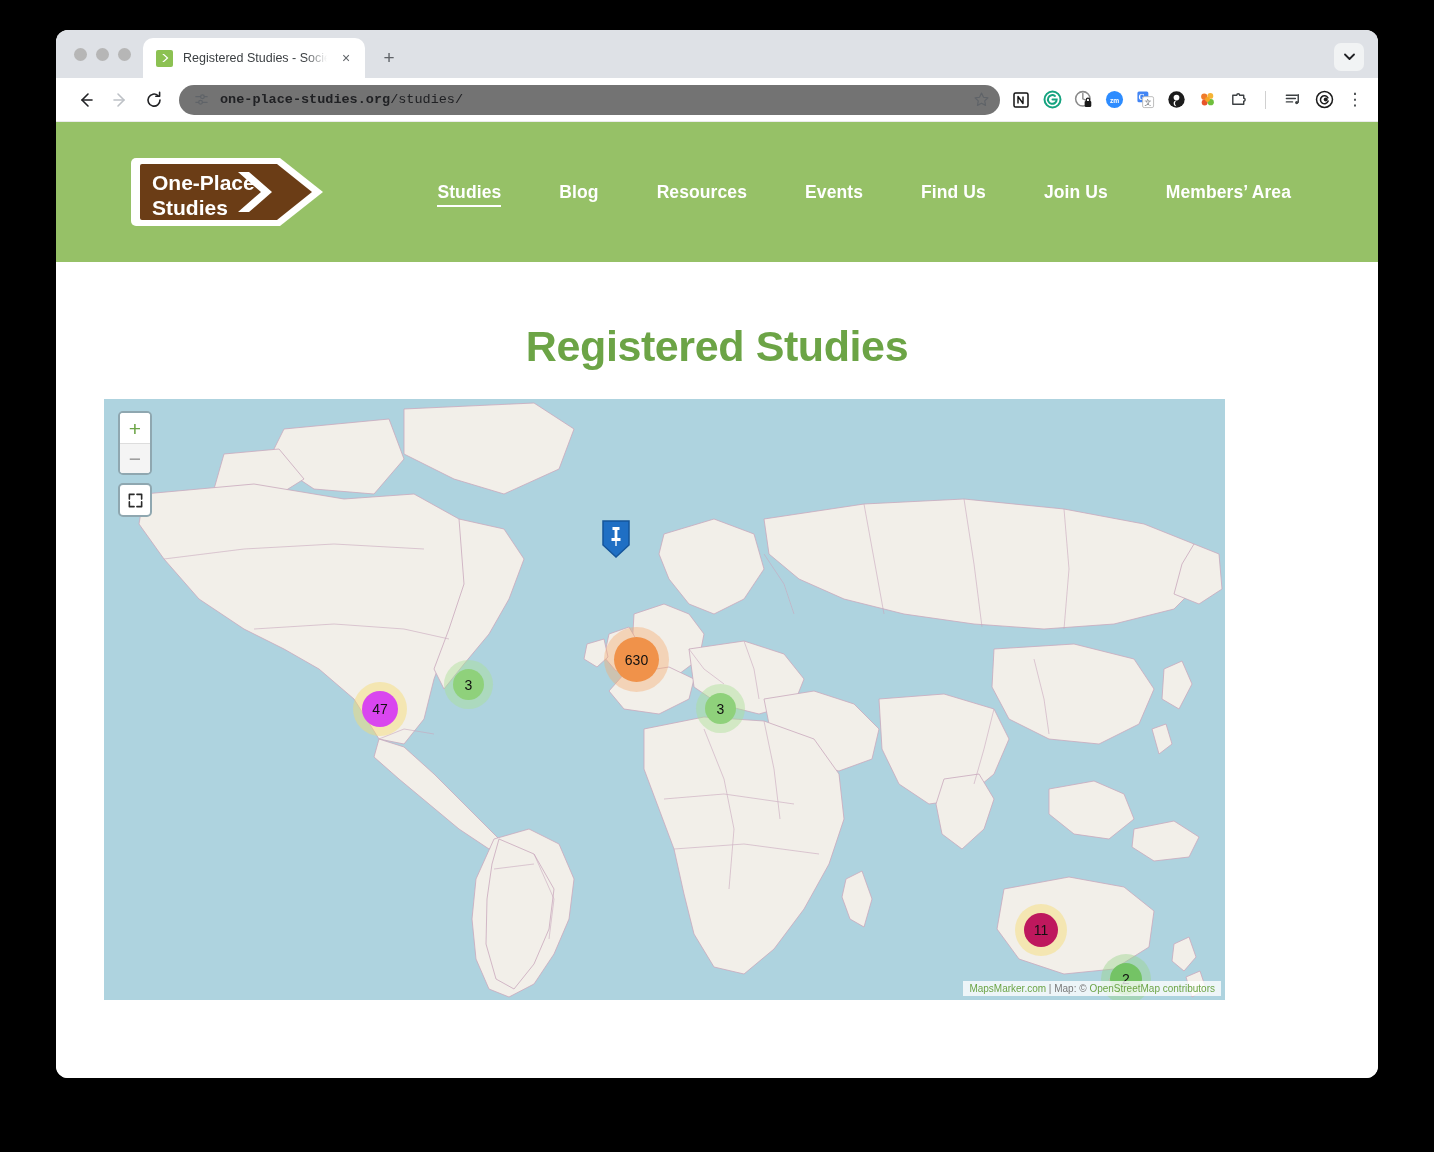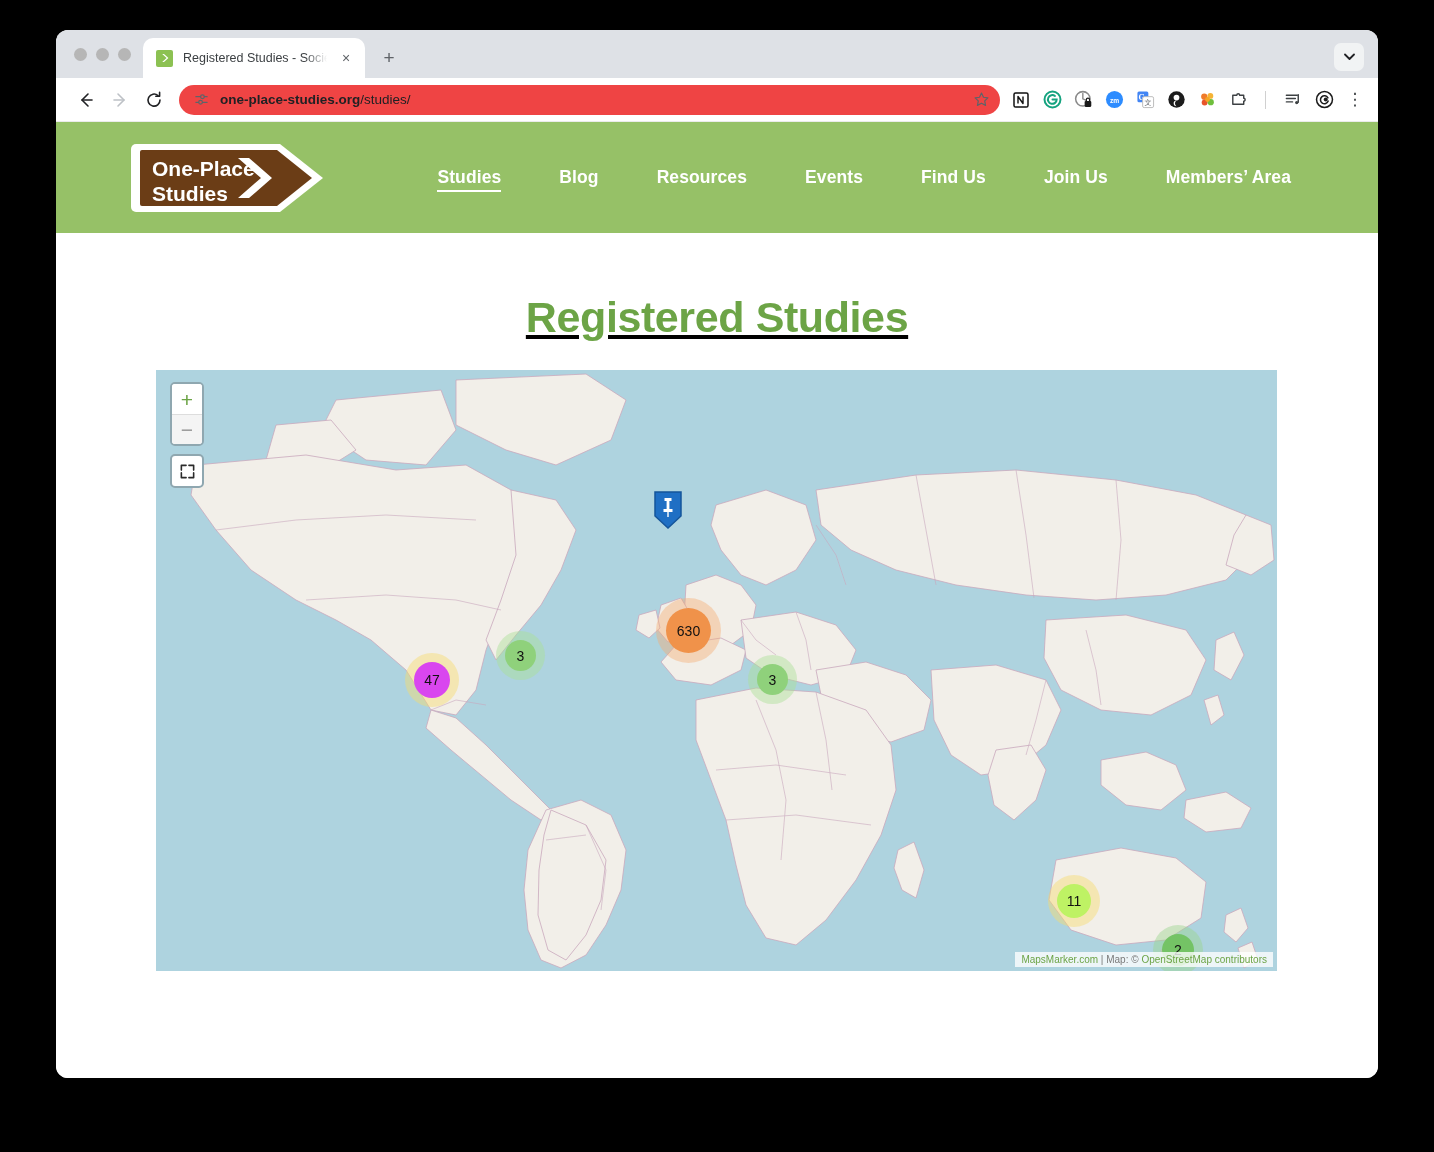--- a/index.html
+++ b/index.html
@@ -114,28 +114,29 @@
   }
   .nav-btn {
     width: 32px; height: 32px;
     display: flex; align-items: center; justify-content: center;
     border-radius: 50%;
     flex: 0 0 auto;
   }
   .omnibox {
     flex: 1 1 auto;
     height: 30px;
-    background: #ef4444;
+    background: #737373;
     border-radius: 15px;
     display: flex;
     align-items: center;
     padding: 0 6px 0 14px;
     margin: 0 8px 0 7px;
     gap: 10px;
     min-width: 0;
+    font-family: Liberation Mono, monospace;
   }
   .site-info-icon {
     flex: 0 0 auto;
     width: 17px; height: 17px;
     display: flex; align-items: center; justify-content: center;
   }
   .url-text {
     flex: 1 1 auto;
     font-size: 13.5px;
     color: #202124;
@@ -169,21 +170,21 @@
   
   .page {
     height: 956px;
     background: #ffffff;
     overflow: hidden;
     position: relative;
   }
 
   
   .site-header {
-    height: 111px;
+    height: 140px;
     background: #96c167;
     display: flex;
     align-items: center;
     padding: 0 30px 0 74px;
   }
   .logo {
     position: relative;
     width: 198px;
     height: 84px;
     flex: 0 0 auto;
@@ -211,22 +212,21 @@
     content: "";
     position: absolute;
     left: 29px; right: 29px;
     bottom: 0px;
     height: 2px;
     background: #ffffff;
   }
 
   
   .main {
-    padding: 0 100px;
-    text-decoration: underline;
+    padding: 0 48px;
   }
   .page-title {
     text-align: center;
     color: #6ca446;
     font-size: 43px;
     font-weight: 700;
     letter-spacing: -0.4px;
     margin-top: 60px;
   }
   .find-line {
@@ -609,21 +609,21 @@
         </div>
 
         <div class="cluster" style="left:258px; top:292px; width:36px; height:36px; background:#d946ef; box-shadow:0 0 0 9px rgba(247,220,111,0.45);">47</div>
 
         <div class="cluster" style="left:349px; top:270px; width:31px; height:31px; background:#8fd17b; box-shadow:0 0 0 9px rgba(171,224,150,0.45);">3</div>
 
         <div class="cluster" style="left:510px; top:238px; width:45px; height:45px; background:#f0924a; box-shadow:0 0 0 10px rgba(245,171,114,0.42);">630</div>
 
         <div class="cluster" style="left:601px; top:294px; width:31px; height:31px; background:#8fd17b; box-shadow:0 0 0 9px rgba(171,224,150,0.45);">3</div>
 
-        <div class="cluster" style="left:901px; top:514px; width:34px; height:34px; background:#bef264; box-shadow:0 0 0 9px rgba(247,220,111,0.45);">11</div>
+        <div class="cluster" style="left:920px; top:514px; width:34px; height:34px; background:#be185d; box-shadow:0 0 0 9px rgba(247,220,111,0.45);">11</div>
 
         <div class="cluster" style="left:1006px; top:564px; width:32px; height:32px; background:#74c365; box-shadow:0 0 0 9px rgba(155,212,143,0.45);">2</div>
 
         <div class="map-attrib"><a>MapsMarker.com</a><span> | Map: © </span><a>OpenStreetMap contributors</a></div>
 
       </div>
     </div>
 
   </div>
 </div>

